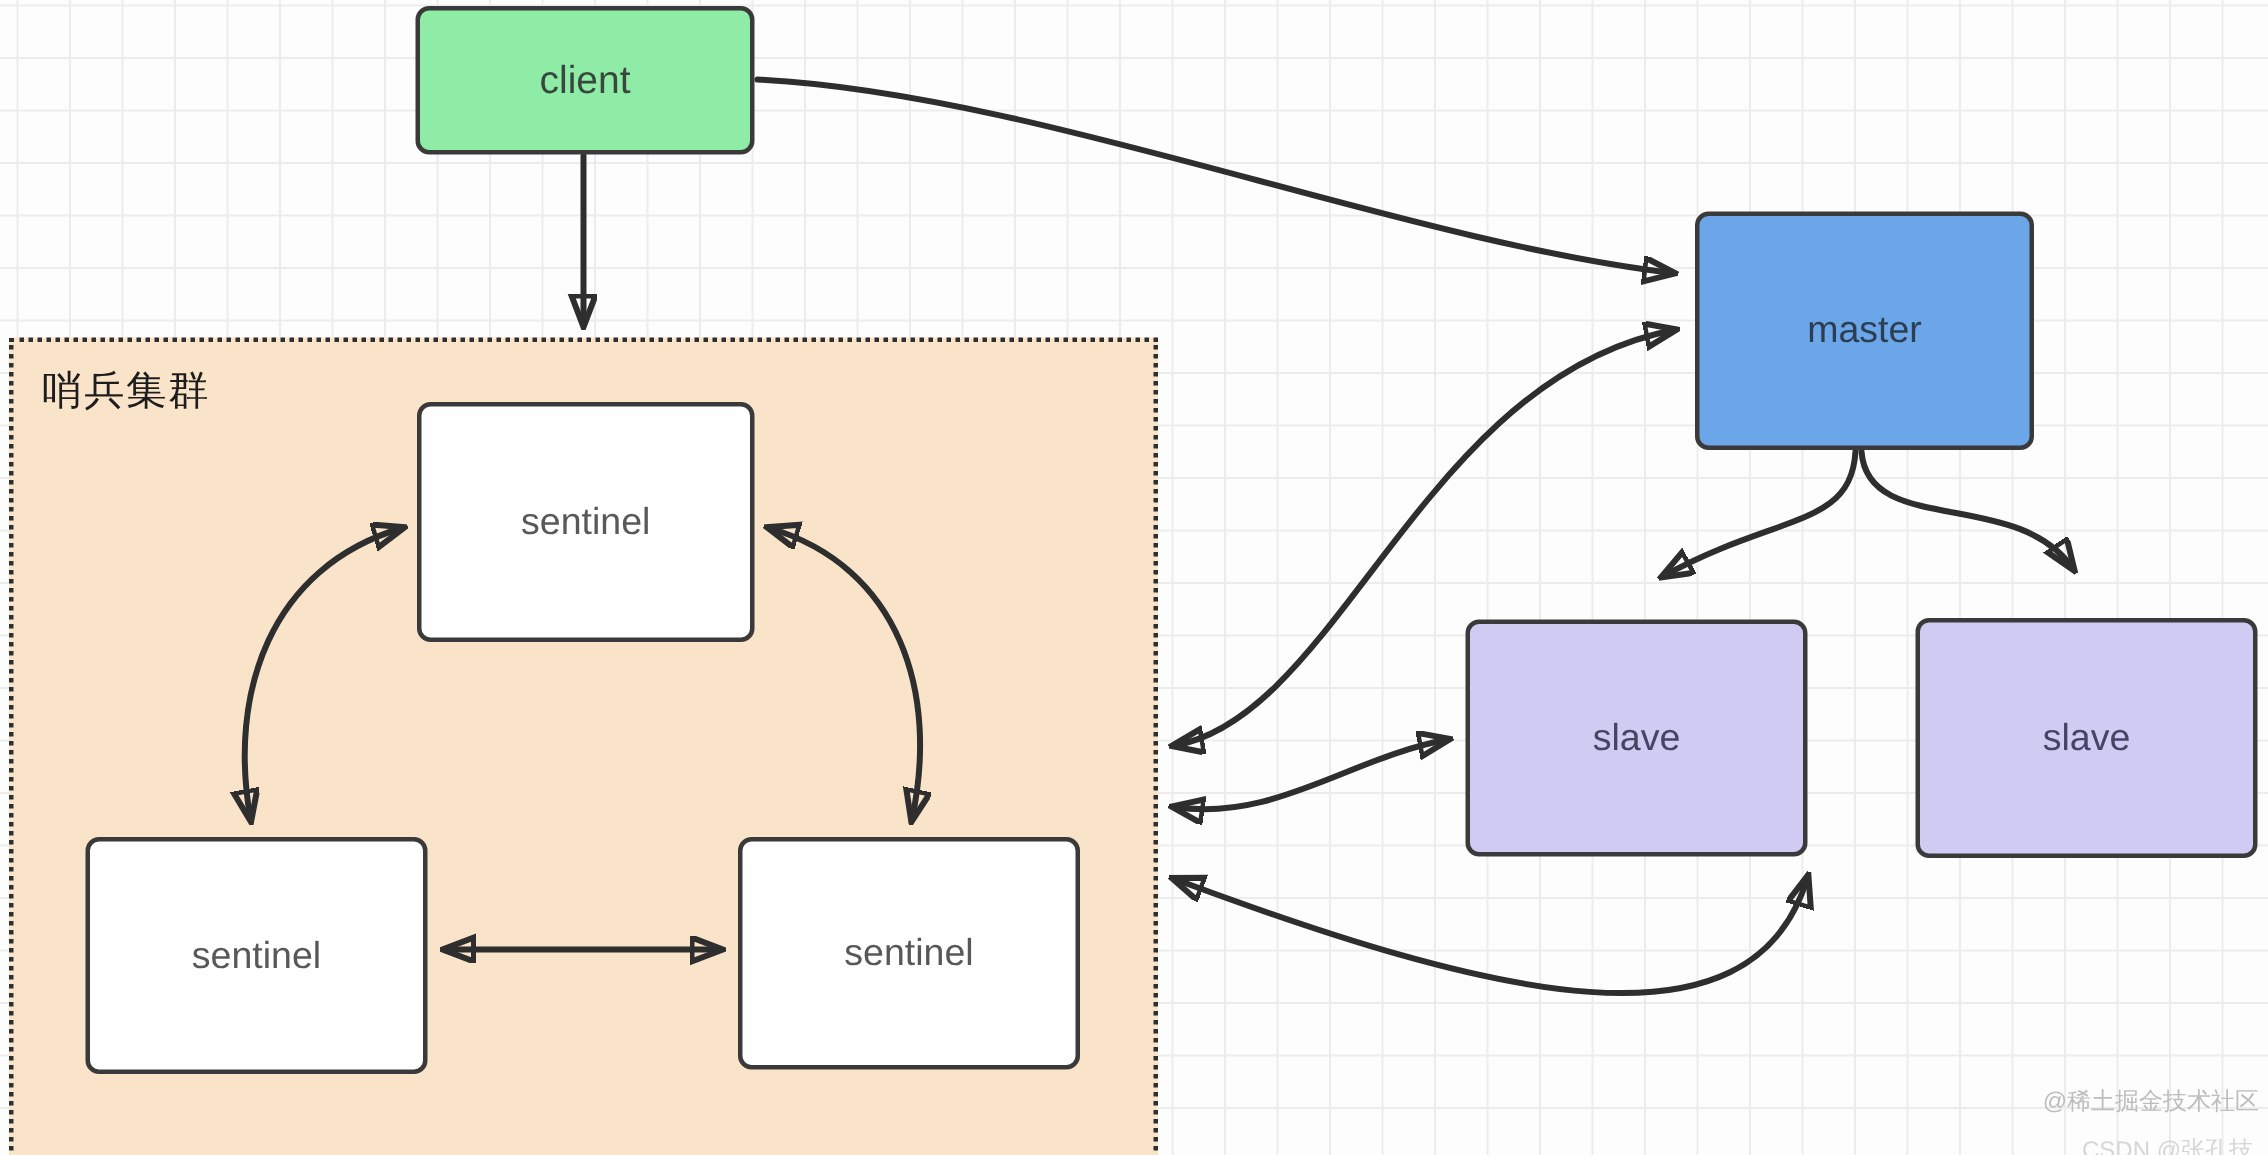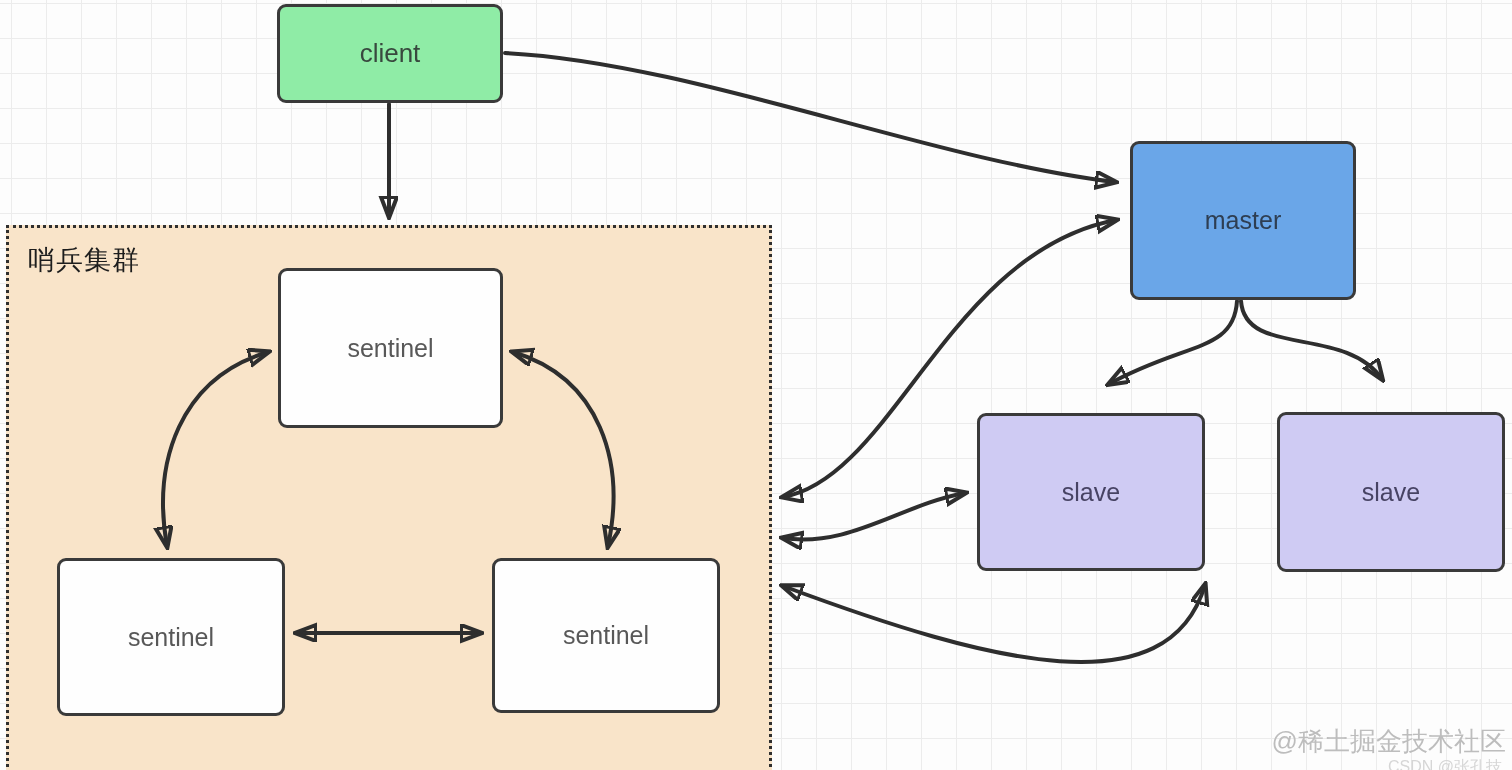--- a/index.html
+++ b/index.html
@@ -37,21 +37,21 @@
   .node-master{left:1130px;top:141px;width:226px;height:159px;background:#6aa6e8;color:#2e3e52;}
   .node-slave1{left:977px;top:413px;width:228px;height:158px;background:#cfcbf3;color:#474363;}
   .node-slave2{left:1277px;top:412px;width:228px;height:160px;background:#cfcbf3;color:#474363;}
   .node-sentinel{background:#fefefe;color:#585858;justify-content:center;}
   .node-sentinel1{left:278px;top:268px;width:225px;height:160px;}
   .node-sentinel2{left:57px;top:558px;width:228px;height:158px;}
   .node-sentinel3{left:492px;top:558px;width:228px;height:155px;}
   .watermark{
     position:absolute;z-index:4;text-align:right;white-space:nowrap;
   }
-  .watermark-1{right:6px;top:724px;font-size:26px;color:#bdbdbd;text-align:right;}
+  .watermark-1{right:6px;top:724px;font-size:16px;color:#bdbdbd;text-align:right;}
   .watermark-2{right:10px;top:757px;font-size:16px;color:#d6d6d6;}
 </style>
 </head>
 <body>
 
 <div class="canvas">
 
   <div class="cluster">
     <div class="cluster-label">哨兵集群</div>
   </div>

